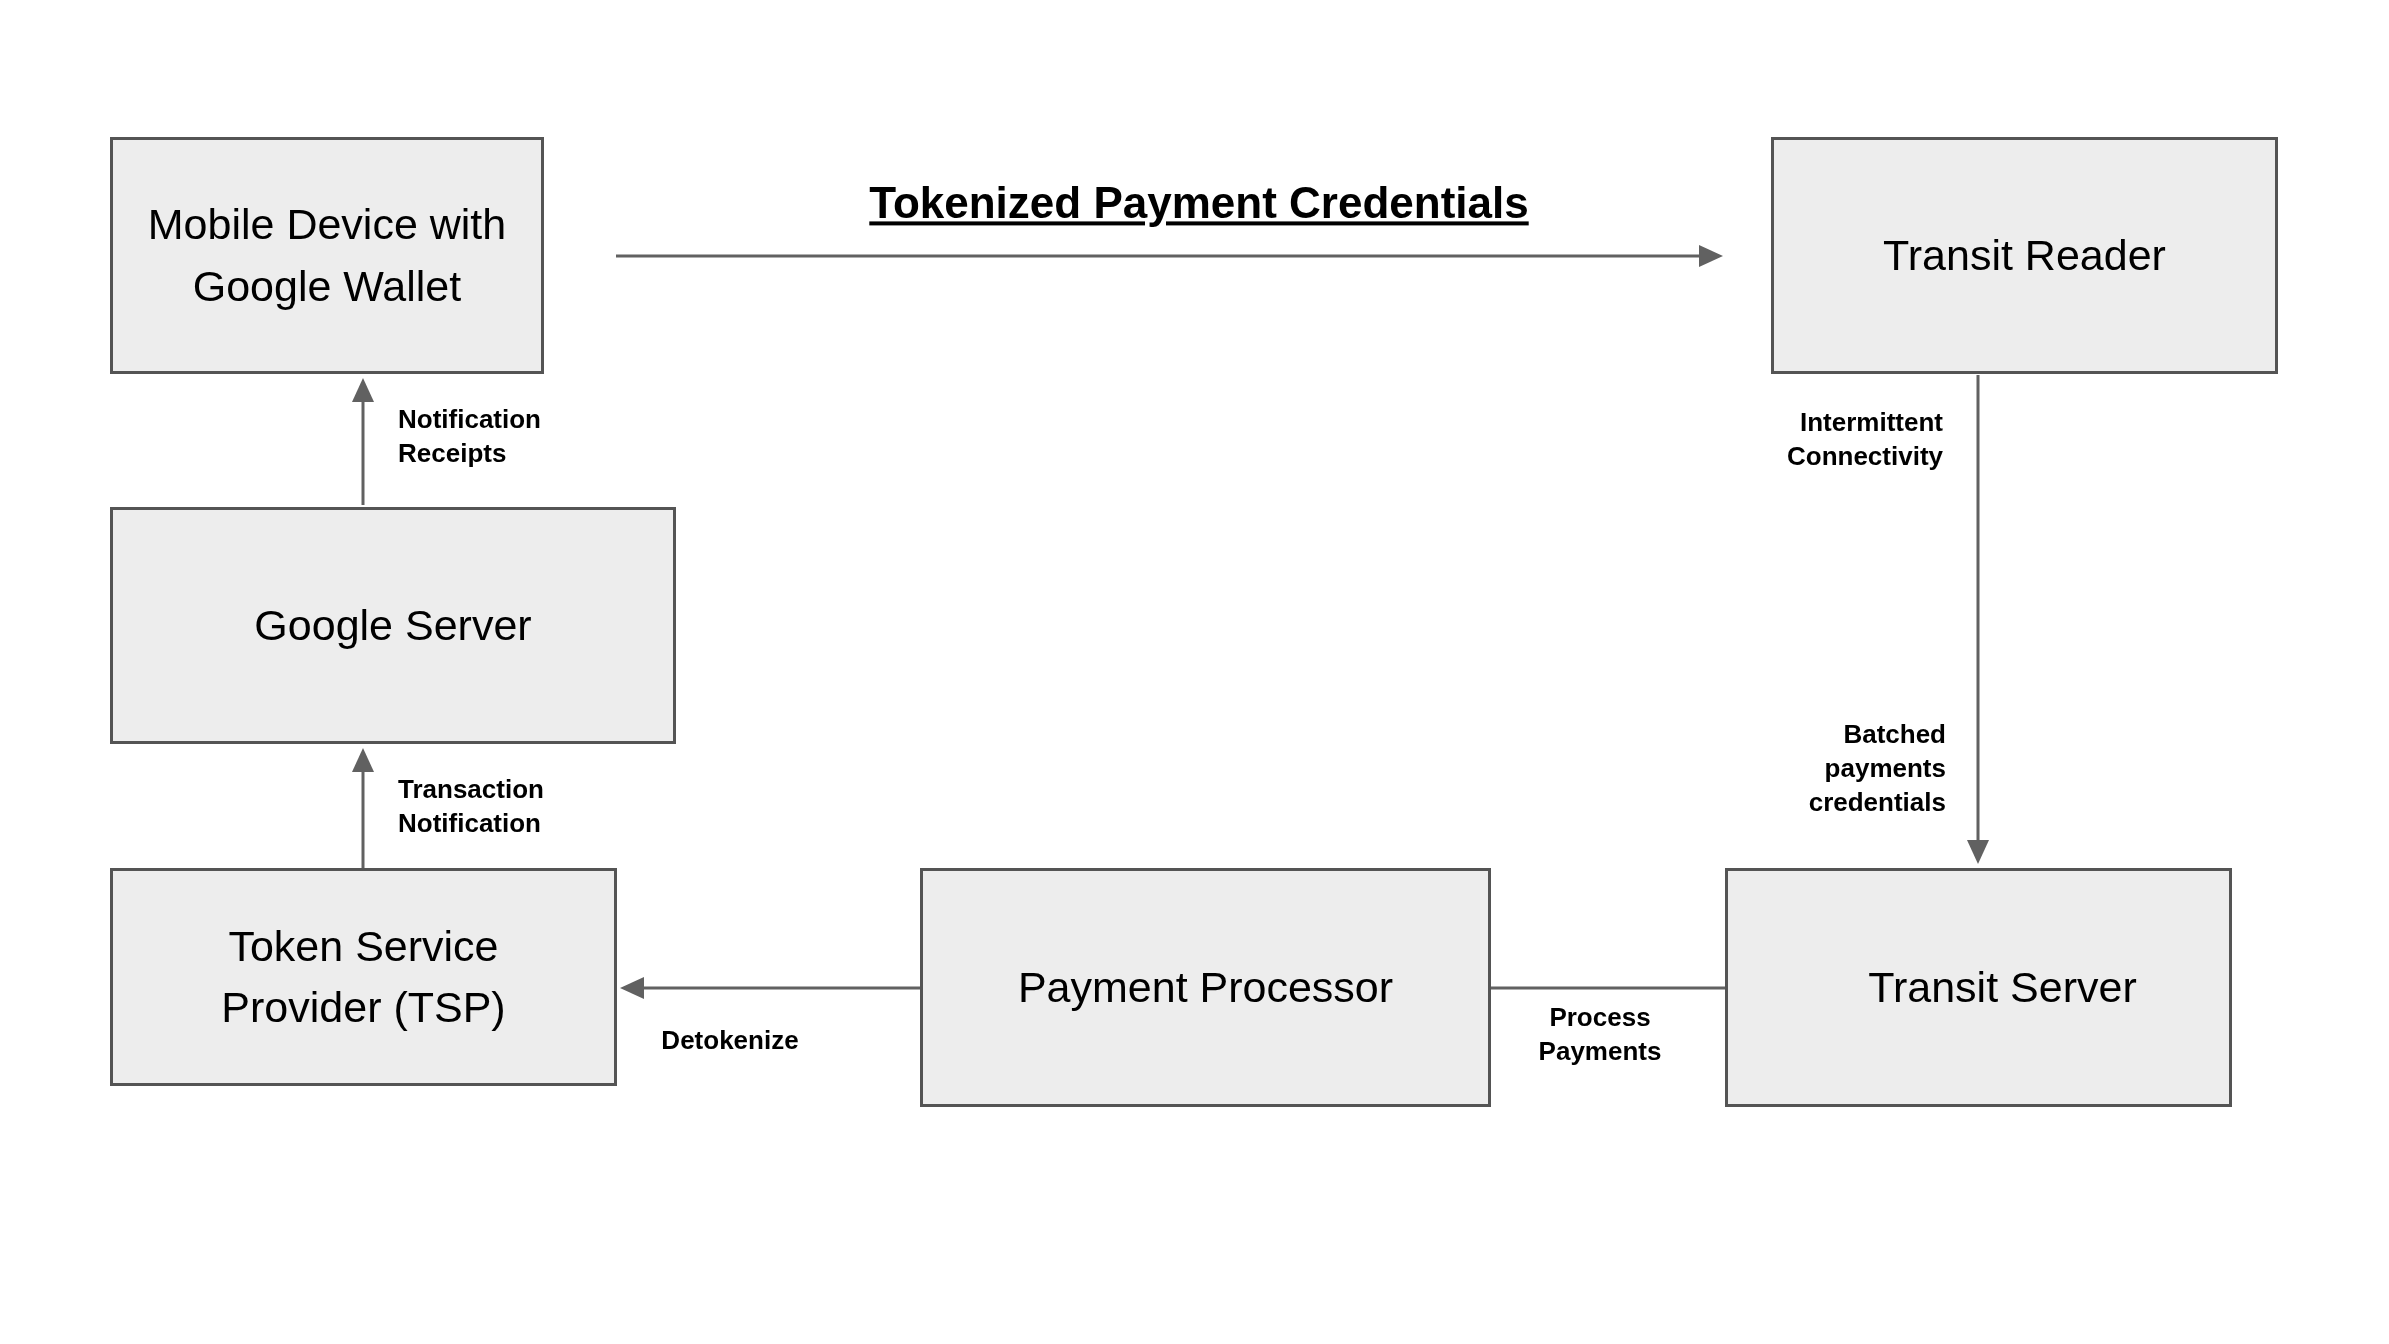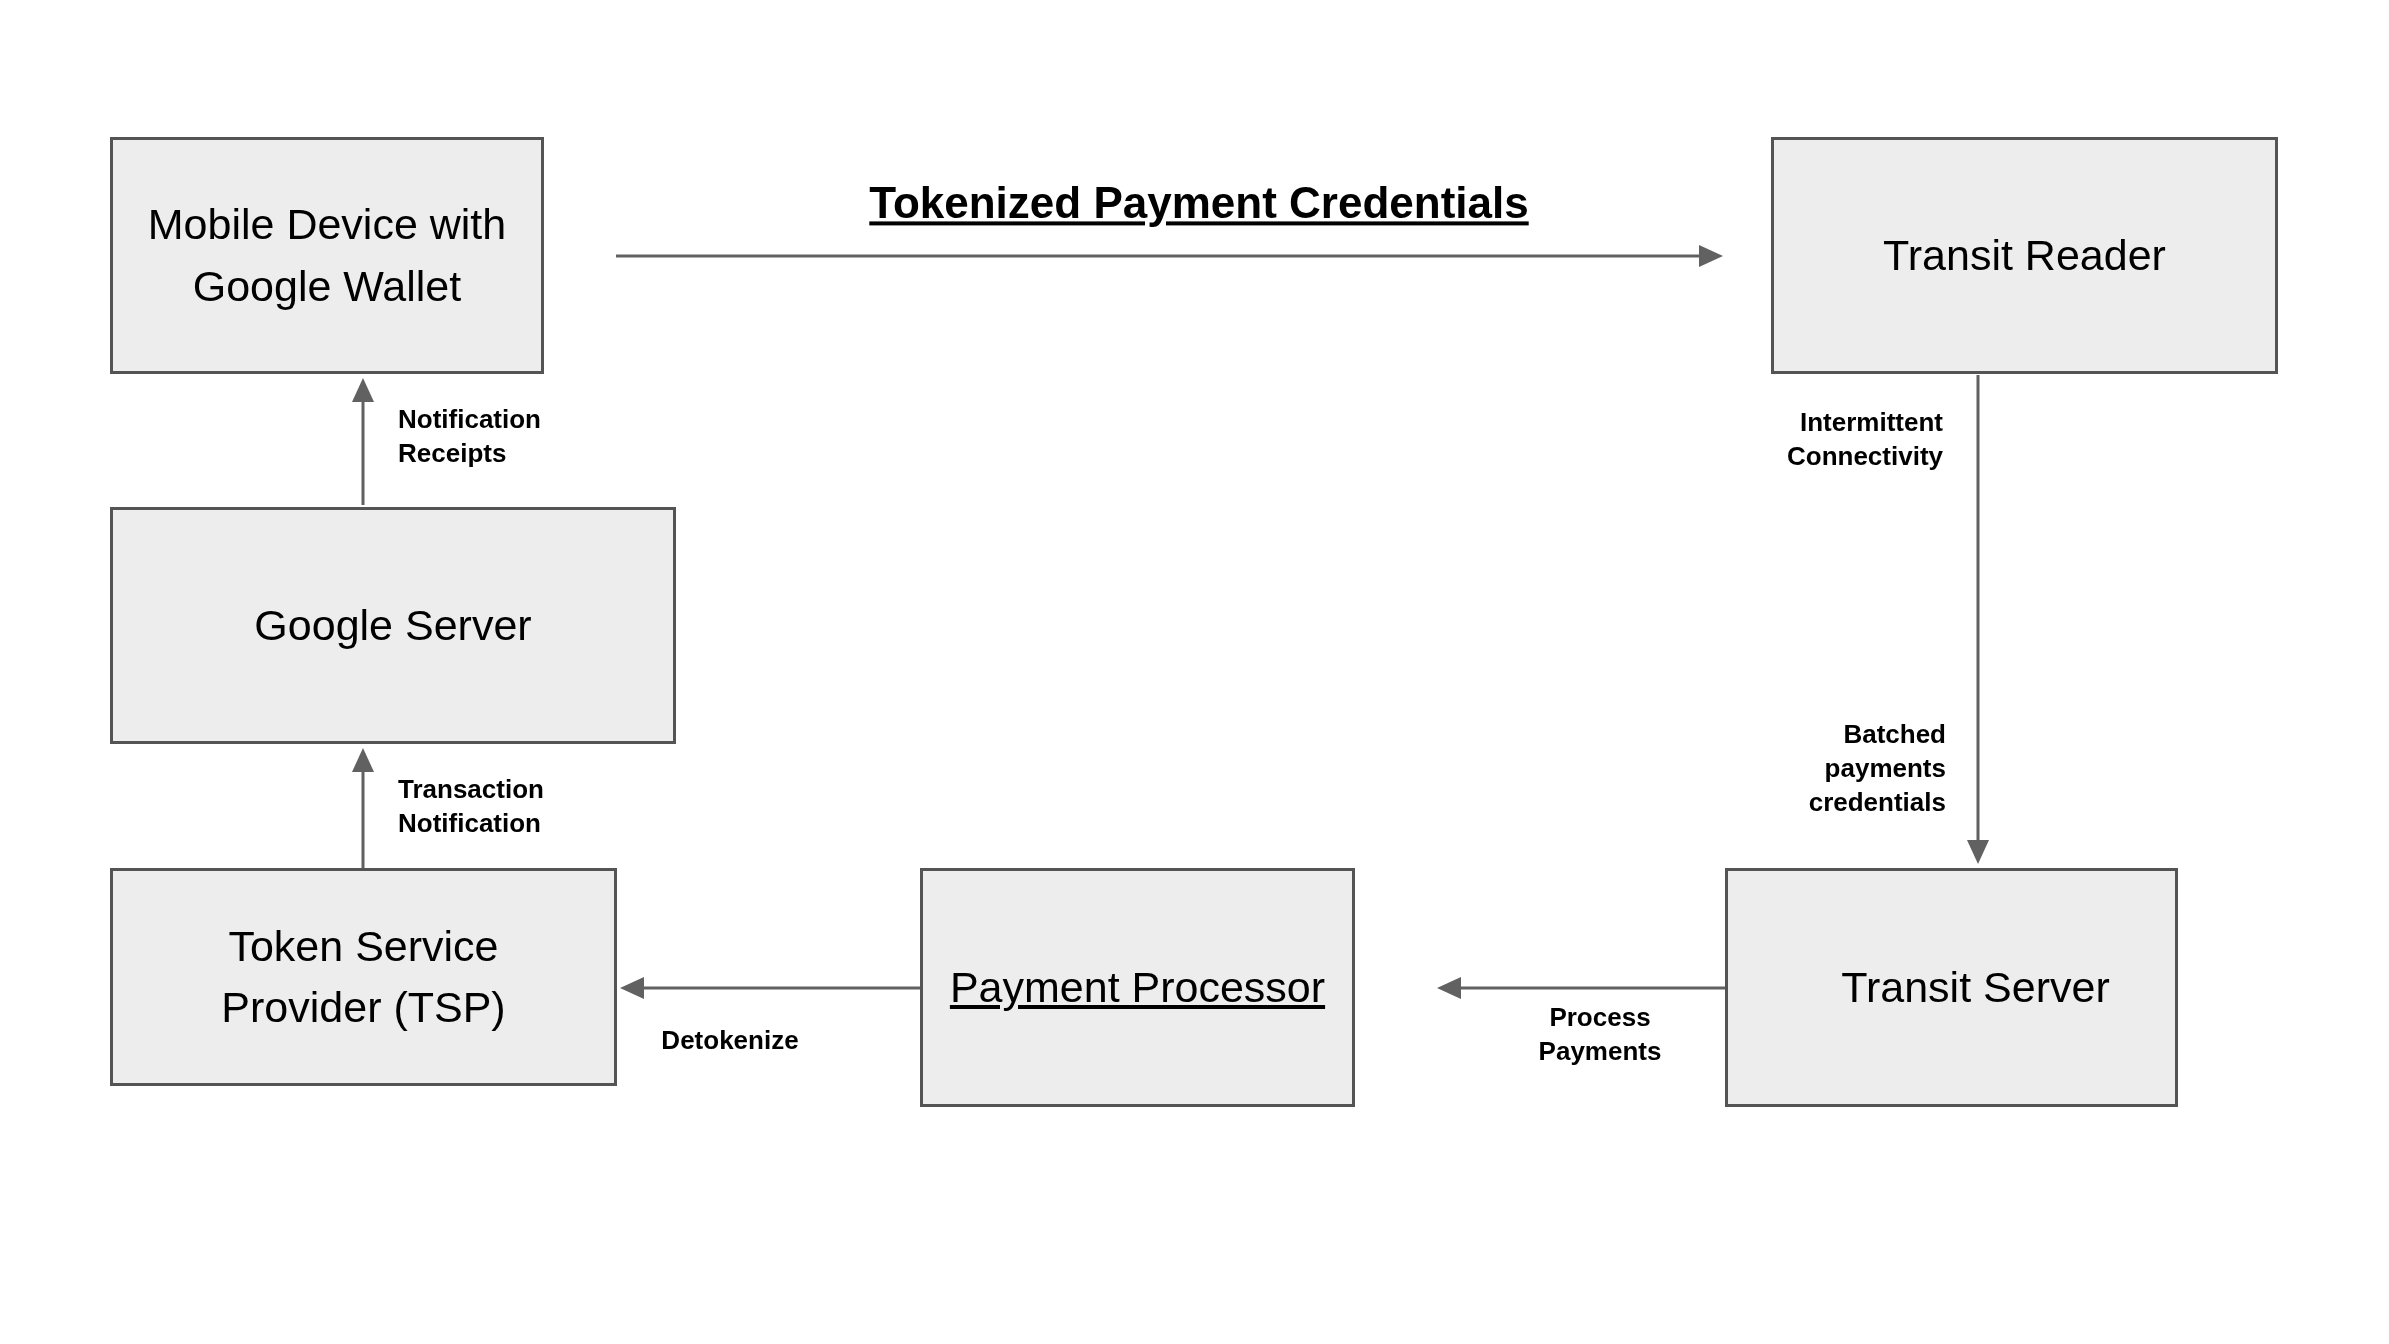--- a/index.html
+++ b/index.html
@@ -42,22 +42,22 @@
   .node-label {
     font-size: 43px;
     line-height: 1.42;
     white-space: pre-line;
     color: var(--text);
   }
   .node-mobile-device     { left: 110px;  top: 137px; width: 434px; height: 237px; }
   .node-transit-reader    { left: 1771px; top: 137px; width: 507px; height: 237px; }
   .node-google-server     { left: 110px;  top: 507px; width: 566px; height: 237px; align-items: center; }
   .node-tsp               { left: 110px;  top: 868px; width: 507px; height: 218px; }
-  .node-payment-processor { left: 920px;  top: 868px; width: 435px; height: 239px; text-decoration: underline; }
-  .node-transit-server    { left: 1725px; top: 868px; width: 453px; height: 239px; padding-left: 48px; }
+  .node-payment-processor { left: 920px;  top: 868px; width: 571px; height: 239px; }
+  .node-transit-server    { left: 1725px; top: 868px; width: 507px; height: 239px; padding-left: 48px; }
   .edge-label {
     position: absolute;
     font-weight: bold;
     font-size: 26px;
     line-height: 1.3;
     white-space: pre-line;
     color: var(--text);
   }
   .edge-label.big {
     font-size: 44px;

